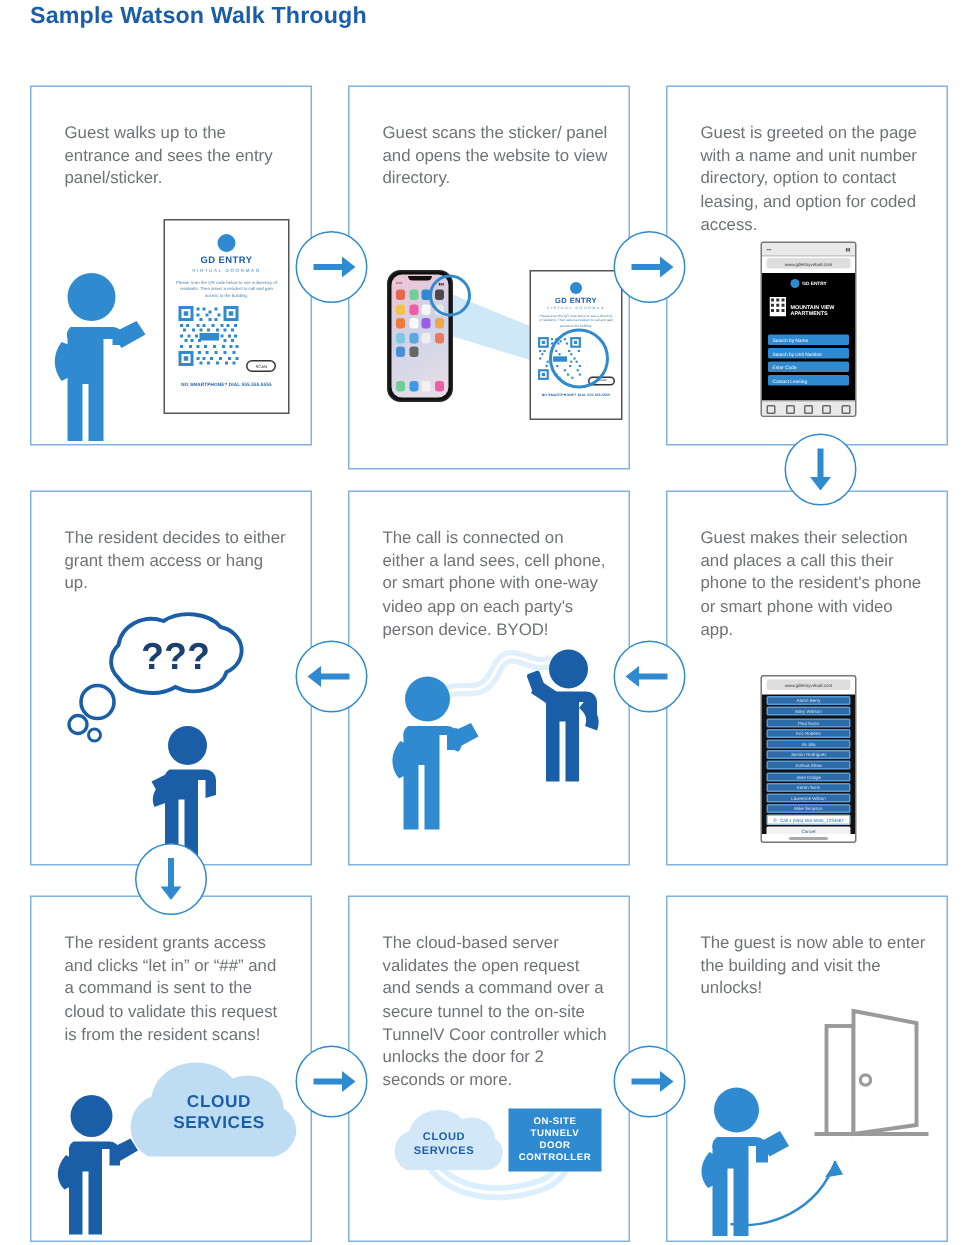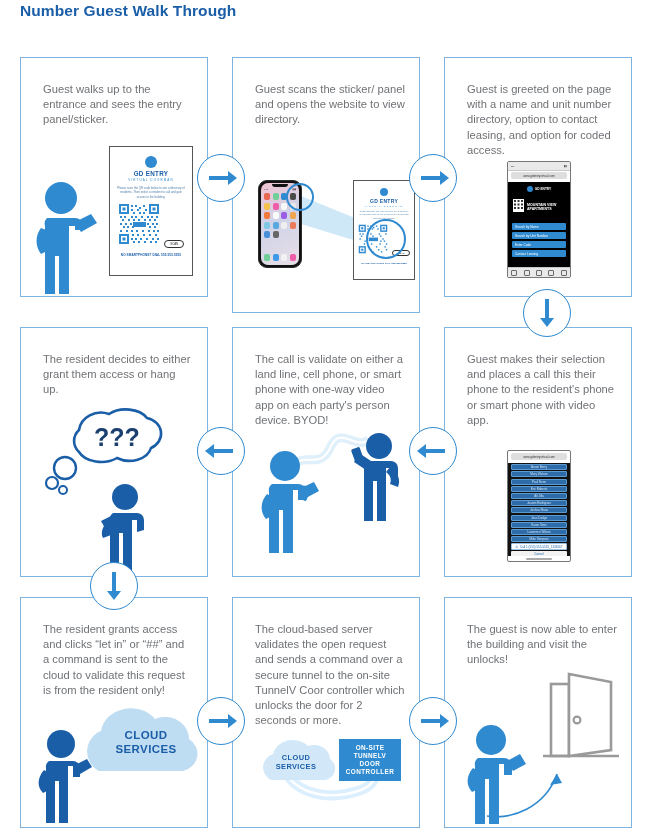--- a/index.html
+++ b/index.html
@@ -127,21 +127,21 @@
   }
   .ctrl-box{
     position:absolute;background:#2f8ad0;color:#fff;
     text-align:center;font-weight:bold;letter-spacing:.4px;
     line-height:1.25;display:flex;align-items:center;justify-content:center;
   }
 </style>
 </head>
 <body>
 
-<div id="page-title">Number Guest Walk Through</div>
+<div id="page-title">Sample Watson Walk Through</div>
 
 <div class="grid">
 
   <div class="panel" style="left:20px;top:57px;width:188px;height:240px;">
     <div class="ptext">Guest walks up to the entrance and sees the entry panel/sticker.</div>
 
     <svg class="person" style="left:10px;top:118px;" width="86" height="122" viewBox="0 0 86 122">
       <circle cx="30" cy="22" r="16" fill="#2f8ad0"></circle>
       <path d="M16 42 h28 a8 8 0 0 1 8 8 v4 h-8 v-4 h-6 v68 h-10 V80 h-4 v38 H14 V50 a8 8 0 0 1 2 -8 z" fill="#2f8ad0"></path>
       <path d="M44 46 l16 -8 l6 9 l-16 9 z" fill="#2f8ad0"></path>
@@ -404,21 +404,21 @@
 
     <svg class="person" style="left:60px;top:153px;" width="86" height="92" viewBox="0 0 86 92">
       <circle cx="44" cy="16" r="13" fill="#1b5ea8"></circle>
       <path d="M32 32 h24 a7 7 0 0 1 7 7 v10 l-7 2 v-12 h-5 v53 h-9 V52 h-4 v40 h-9 V39 a7 7 0 0 1 3 -7 z" fill="#1b5ea8"></path>
       <path d="M30 38 c-8 5 -11 13 -8 19 l8 -3 c-2 -5 0 -9 4 -12 z" fill="#1b5ea8"></path>
       <path d="M20 40 l12 -6 l5 8 l-12 7 z" fill="#1b5ea8"></path>
     </svg>
   </div>
 
   <div class="panel" style="left:232px;top:327px;width:188px;height:250px;">
-    <div class="ptext">The call is validate on either a land line, cell phone, or smart phone with one-way video app on each party's person device. BYOD!</div>
+    <div class="ptext">The call is connected on either a land sees, cell phone, or smart phone with one-way video app on each party's person device. BYOD!</div>
 
     <svg style="position:absolute;left:40px;top:100px;" width="120" height="60" viewBox="0 0 120 60">
       <path d="M18 44 C28 18 46 46 58 18 C68 -2 82 22 96 12" fill="none" stroke="#cfe8f8" stroke-width="9" opacity=".65"></path>
       <path d="M18 44 C28 18 46 46 58 18 C68 -2 82 22 96 12" fill="none" stroke="#fff" stroke-width="2"></path>
     </svg>
 
     <svg class="person" style="left:22px;top:120px;" width="80" height="115" viewBox="0 0 80 115">
       <circle cx="30" cy="18" r="15" fill="#2f8ad0"></circle>
       <path d="M17 36 h26 a8 8 0 0 1 8 8 v8 h-8 v-10 h-5 v63 h-10 V62 h-4 v43 h-10 V44 a8 8 0 0 1 3 -8 z" fill="#2f8ad0"></path>
       <path d="M12 46 c-7 8 -7 18 -1 25 l8 -4 c-4 -6 -4 -12 0 -17 z" fill="#2f8ad0"></path>
@@ -456,21 +456,21 @@
           <span>✆</span>
           <span>Call 1 (555) 555-5555_1234567</span>
         </div>
         <div class="cancel-row">Cancel</div>
       </div>
       <div style="position:absolute;bottom:1px;left:50%;transform:translateX(-50%);width:26px;height:1.6px;background:#aaa;border-radius:1px;"></div>
     </div>
   </div>
 
   <div class="panel" style="left:20px;top:597px;width:188px;height:231px;">
-    <div class="ptext">The resident grants access and clicks “let in” or “##” and a command is sent to the cloud to validate this request is from the resident only!</div>
+    <div class="ptext">The resident grants access and clicks “let in” or “##” and a command is sent to the cloud to validate this request is from the resident scans!</div>
 
     <svg style="position:absolute;left:48px;top:107px;" width="142" height="78" viewBox="0 0 142 78">
       <path d="M30 66 a22 22 0 0 1 2 -40 a30 26 0 0 1 54 -12 a24 22 0 0 1 34 20 a20 18 0 0 1 -6 32 z" fill="#bfddf2"></path>
     </svg>
     <div class="cloud-label" style="left:80px;top:131px;width:90px;font-size:11.5px;">
       <div>CLOUD</div>
       <div>SERVICES</div>
     </div>
 
     <svg class="person" style="left:14px;top:130px;" width="78" height="96" viewBox="0 0 78 96">

